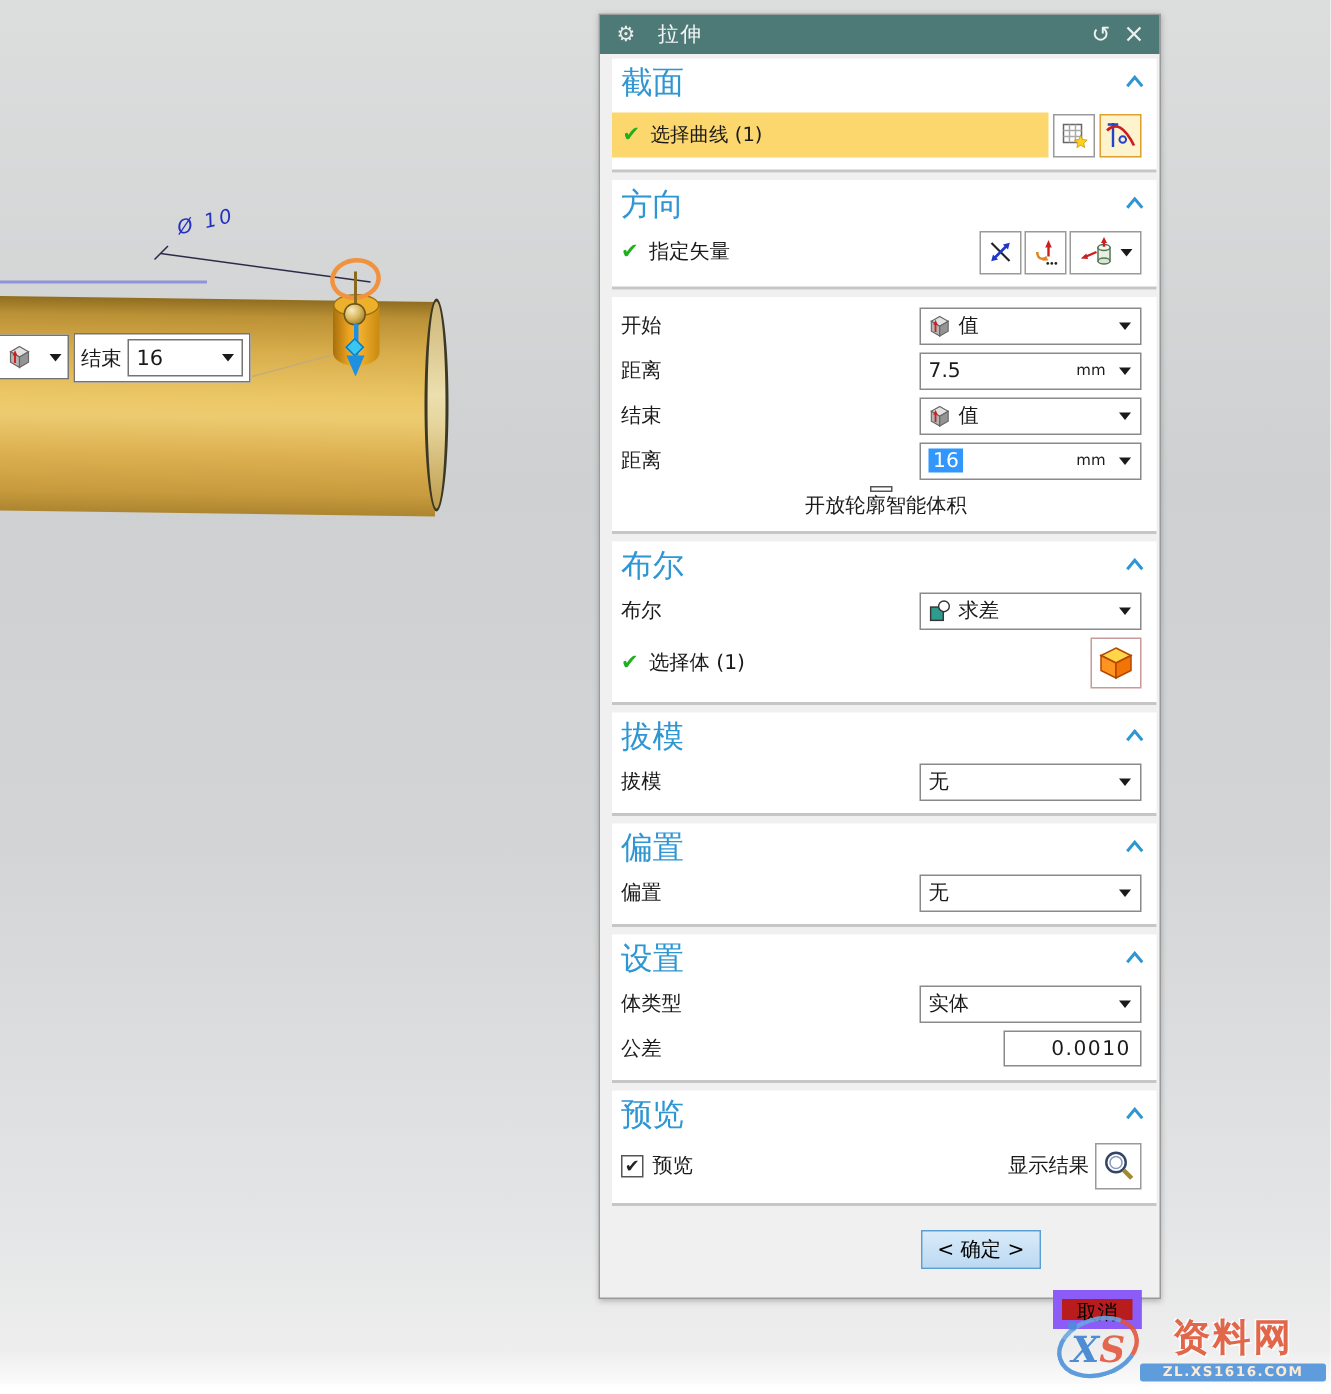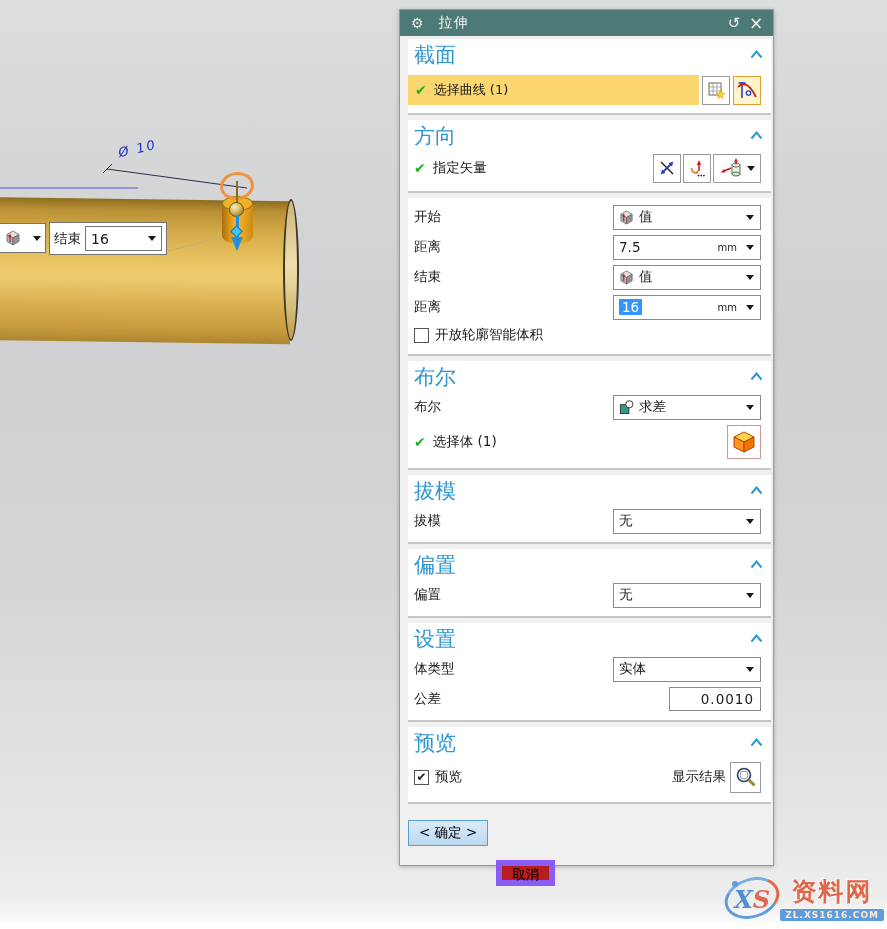--- a/index.html
+++ b/index.html
@@ -93,35 +93,35 @@
   .ibtn {
     width:28px; height:29px; background:#fff; border:1px solid #9a9a9a;
     display:flex; align-items:center; justify-content:center; padding:0;
   }
   .ibtn.selected { background:#fdf3cd; border:1px solid #e0a030; }
   .ibtn.wide { width:48px; gap:2px; }
   .bigbtn { width:34px; height:34px; background:#fff; border:1px solid #c89a9a; display:flex; align-items:center; justify-content:center; }
   .sel-row { display:flex; align-items:center; height:30px; margin:7px 10px 4px 0; gap:3px; }
   .sel-fill { flex:1; align-self:stretch; background:#fbd76e; display:flex; align-items:center; gap:7px; padding-left:7px; }
   .cbx { width:15px; height:15px; border:1px solid #555; background:#fff; display:inline-flex; align-items:center; justify-content:center; font-size:12px; color:#222; }
-  .footer { display:flex; justify-content:flex-start; align-items:flex-start; gap:8px; padding:11px 10px 0 0; }
+  .footer { display:flex; justify-content:flex-end; align-items:flex-start; gap:8px; padding:11px 10px 0 0; }
   .btn { height:26px; font-size:13.5px; font-family:inherit; padding:0 10px; }
   .btn-ok { background:linear-gradient(180deg,#d9ebf9,#bcd9f2); border:1px solid #5a9fd4; }
   .btn-cancel { background:#b91c1c; border:6px solid #8b5cf6;margin-top:40px; }
   
   .wm { position:absolute; right:3px; bottom:8px; display:flex; align-items:center; gap:0; opacity:0.88; }
   .wm-ellipse { position:relative; width:56px; height:40px; }
   .wm-ellipse .e1 { position:absolute; inset:0; border-radius:50%; border:3px solid #4a90d9; border-right-color:#e2543a; border-top-color:#6aa6e0; transform:rotate(-18deg); }
   .wm-ellipse .dot { position:absolute; left:8px; top:3px; width:6px; height:6px; border-radius:50%; background:#4a90d9; }
   .wm-ellipse .xs { position:absolute; left:10px; top:7px; font-family:"DejaVu Serif","Liberation Serif",serif; font-style:italic; font-weight:bold; font-size:24px; }
   .wm-ellipse .x { color:#3a7fd0; }
   .wm-ellipse .s { color:#e2543a; }
   .wm-text { display:flex; flex-direction:column; align-items:center; }
   .wm-name { font-size:25px; font-weight:bold; color:#e05434; letter-spacing:2px; text-shadow:1px 1px 0 #fff,-1px -1px 0 #fff; }
-  .wm-url { margin-top:1px; background:#4a90d9; color:#ffe9cf; font-size:9px; font-weight:bold; padding:1px 5px; border-radius:2px; letter-spacing:1px; }
+  .wm-url { margin-top:1px; background:#4a90d9; color:#ffe9cf; font-size:9px; font-weight:bold; padding:1px 15px; border-radius:2px; letter-spacing:1px; }
   .bottom-strip { position:absolute; left:0; bottom:0; width:100%; height:6px; background:#fff; }
 </style>
 </head>
 <body>
 
 <div class="vp-el datum-line"></div>
 <div class="vp-el cylinder-body"></div>
 <div class="vp-el cylinder-cap"></div>
 
 <svg class="overlay" width="887" height="929">
@@ -282,21 +282,21 @@
         </div>
       </div>
       <div class="row">
         <span class="lbl">距离</span>
         <div class="dd">
           <span class="ddtext"><span class="val-sel">16</span></span>
           <span class="unit">mm</span>
           <span class="caret"></span>
         </div>
       </div>
-      <div class="row" style="height:22px;">
+      <div class="row" style="height:22px;flex-direction:column;">
         <span class="cbx"></span>
         <span class="lbl" style="margin-left:6px;">开放轮廓智能体积</span>
       </div>
     </div>
 
     <div class="panel">
       <div class="sec-header">
         <span class="sec-title">布尔</span>
         <svg width="13" height="9" viewBox="0 0 13 9">
             <path d="M1.5 7.5 L6.5 1.5 L11.5 7.5" fill="none" stroke="#2e96d3" stroke-width="2"></path>

